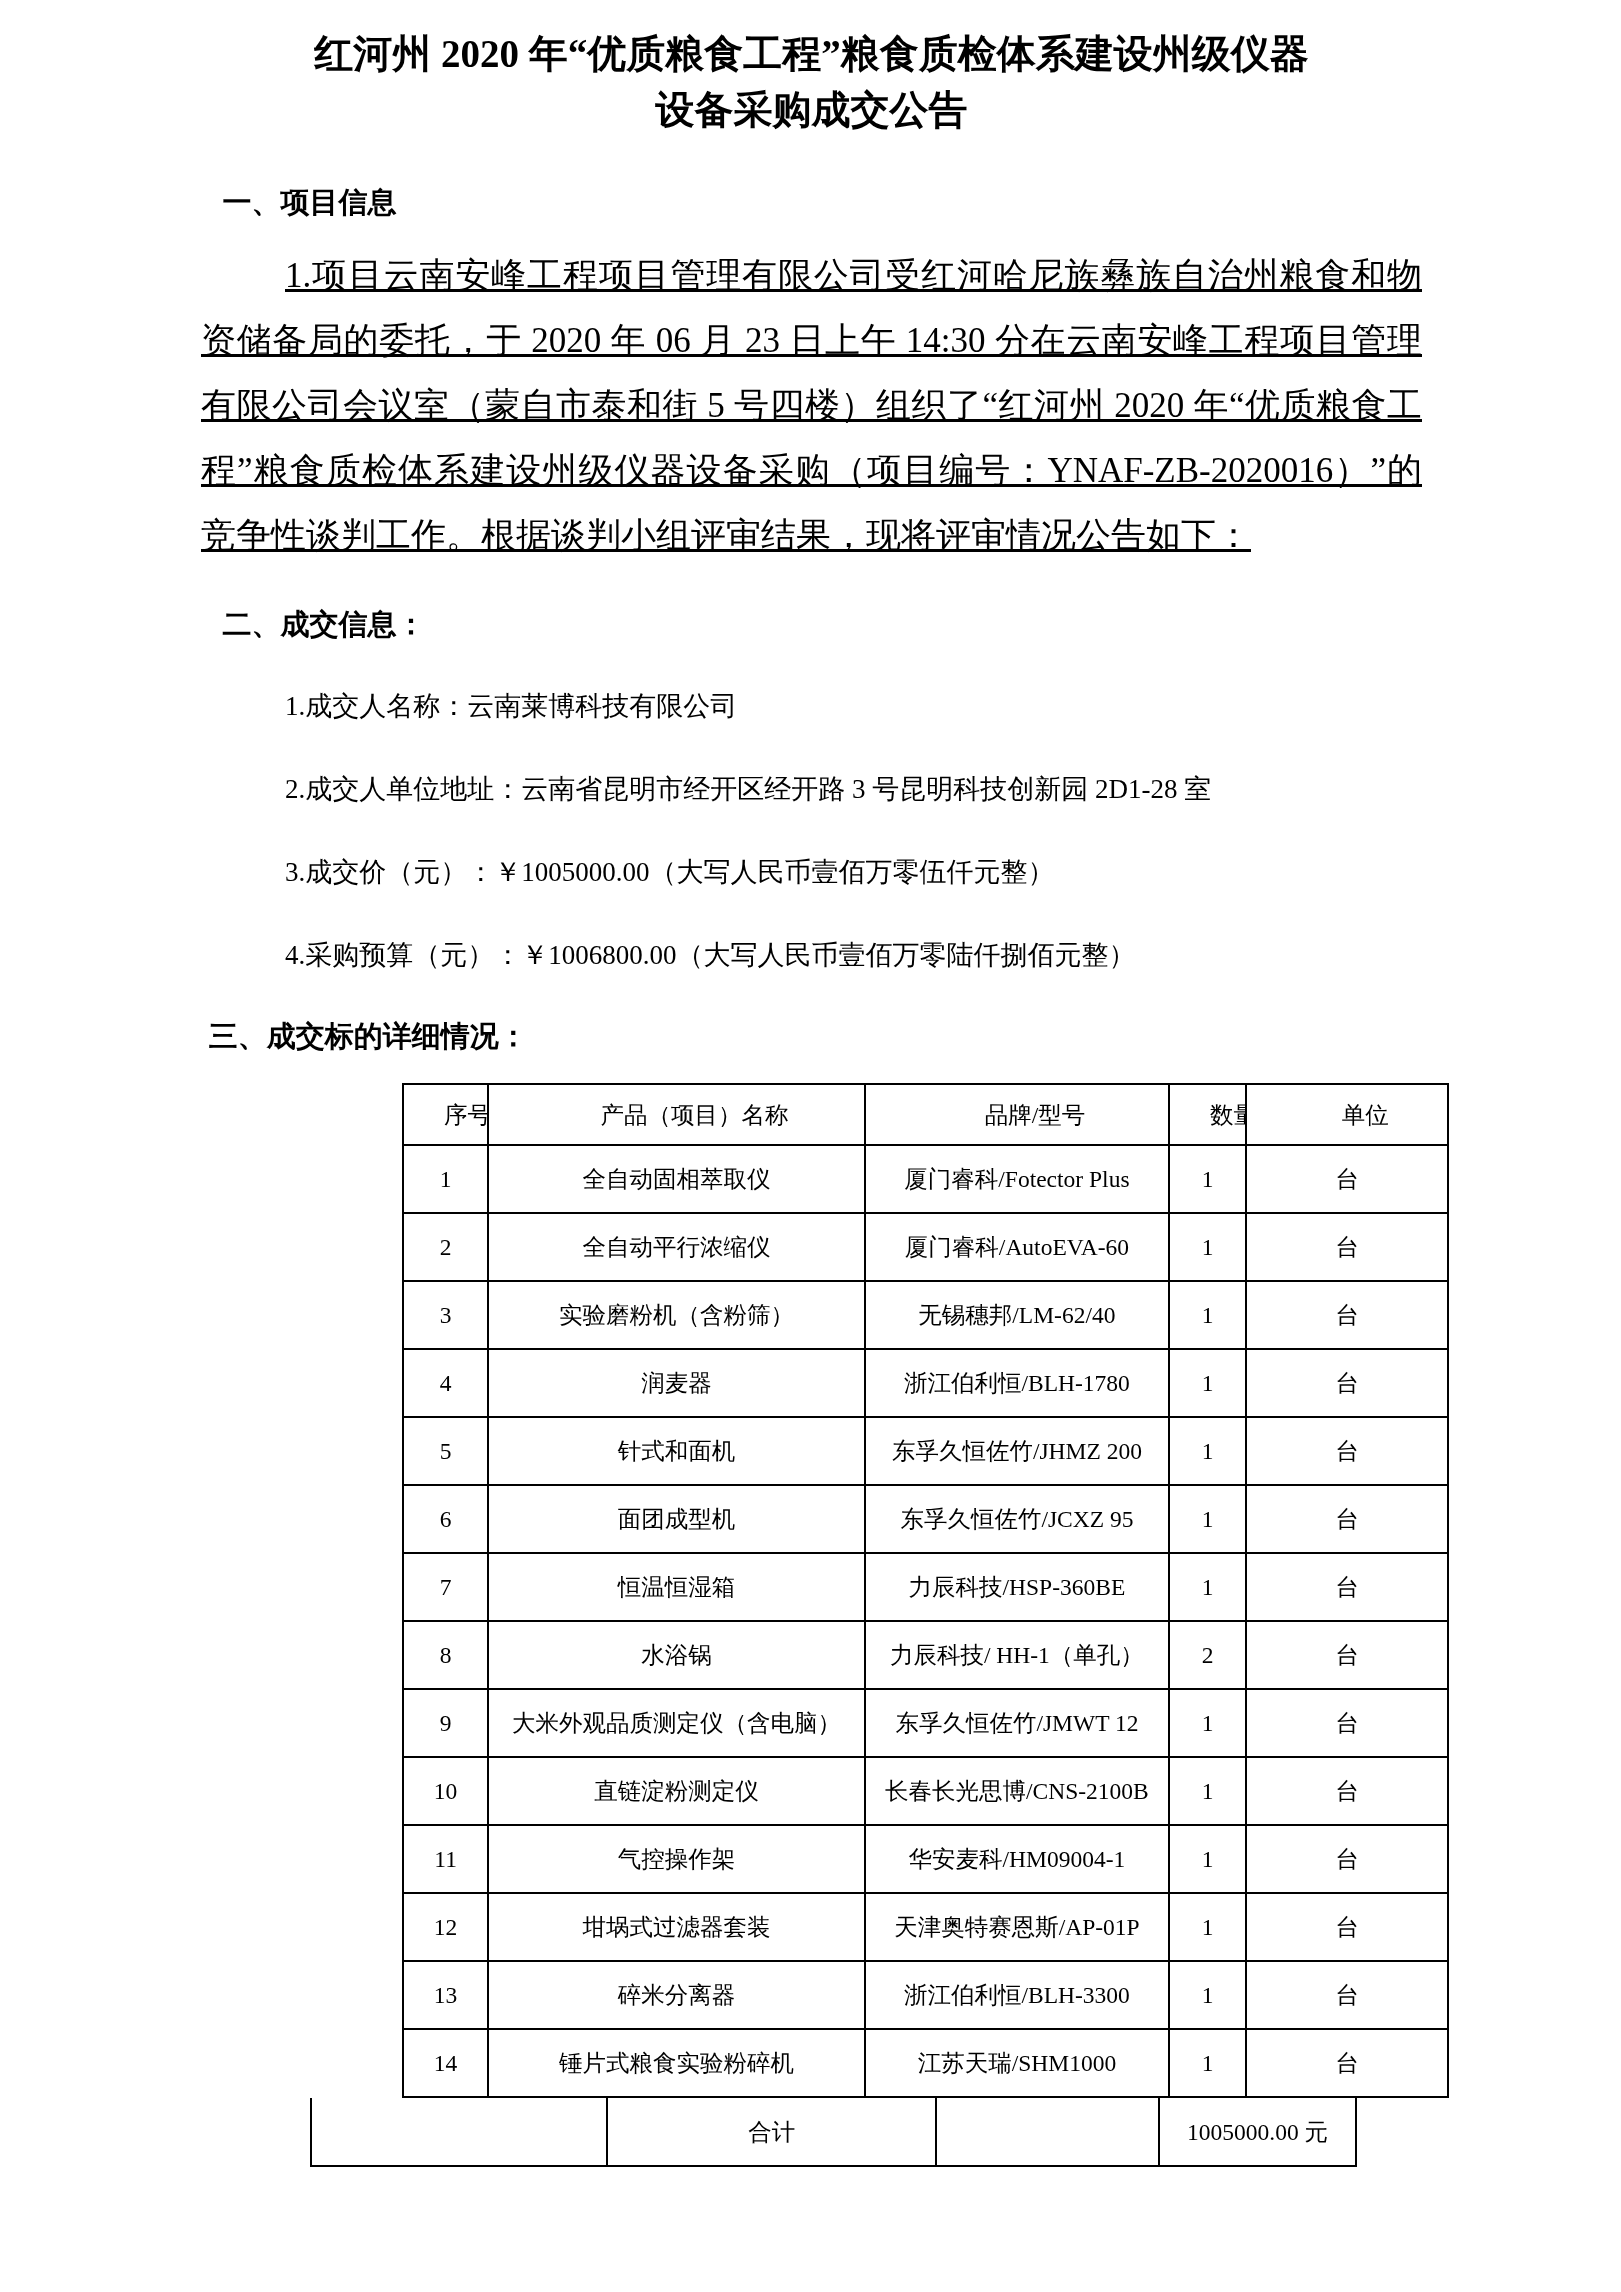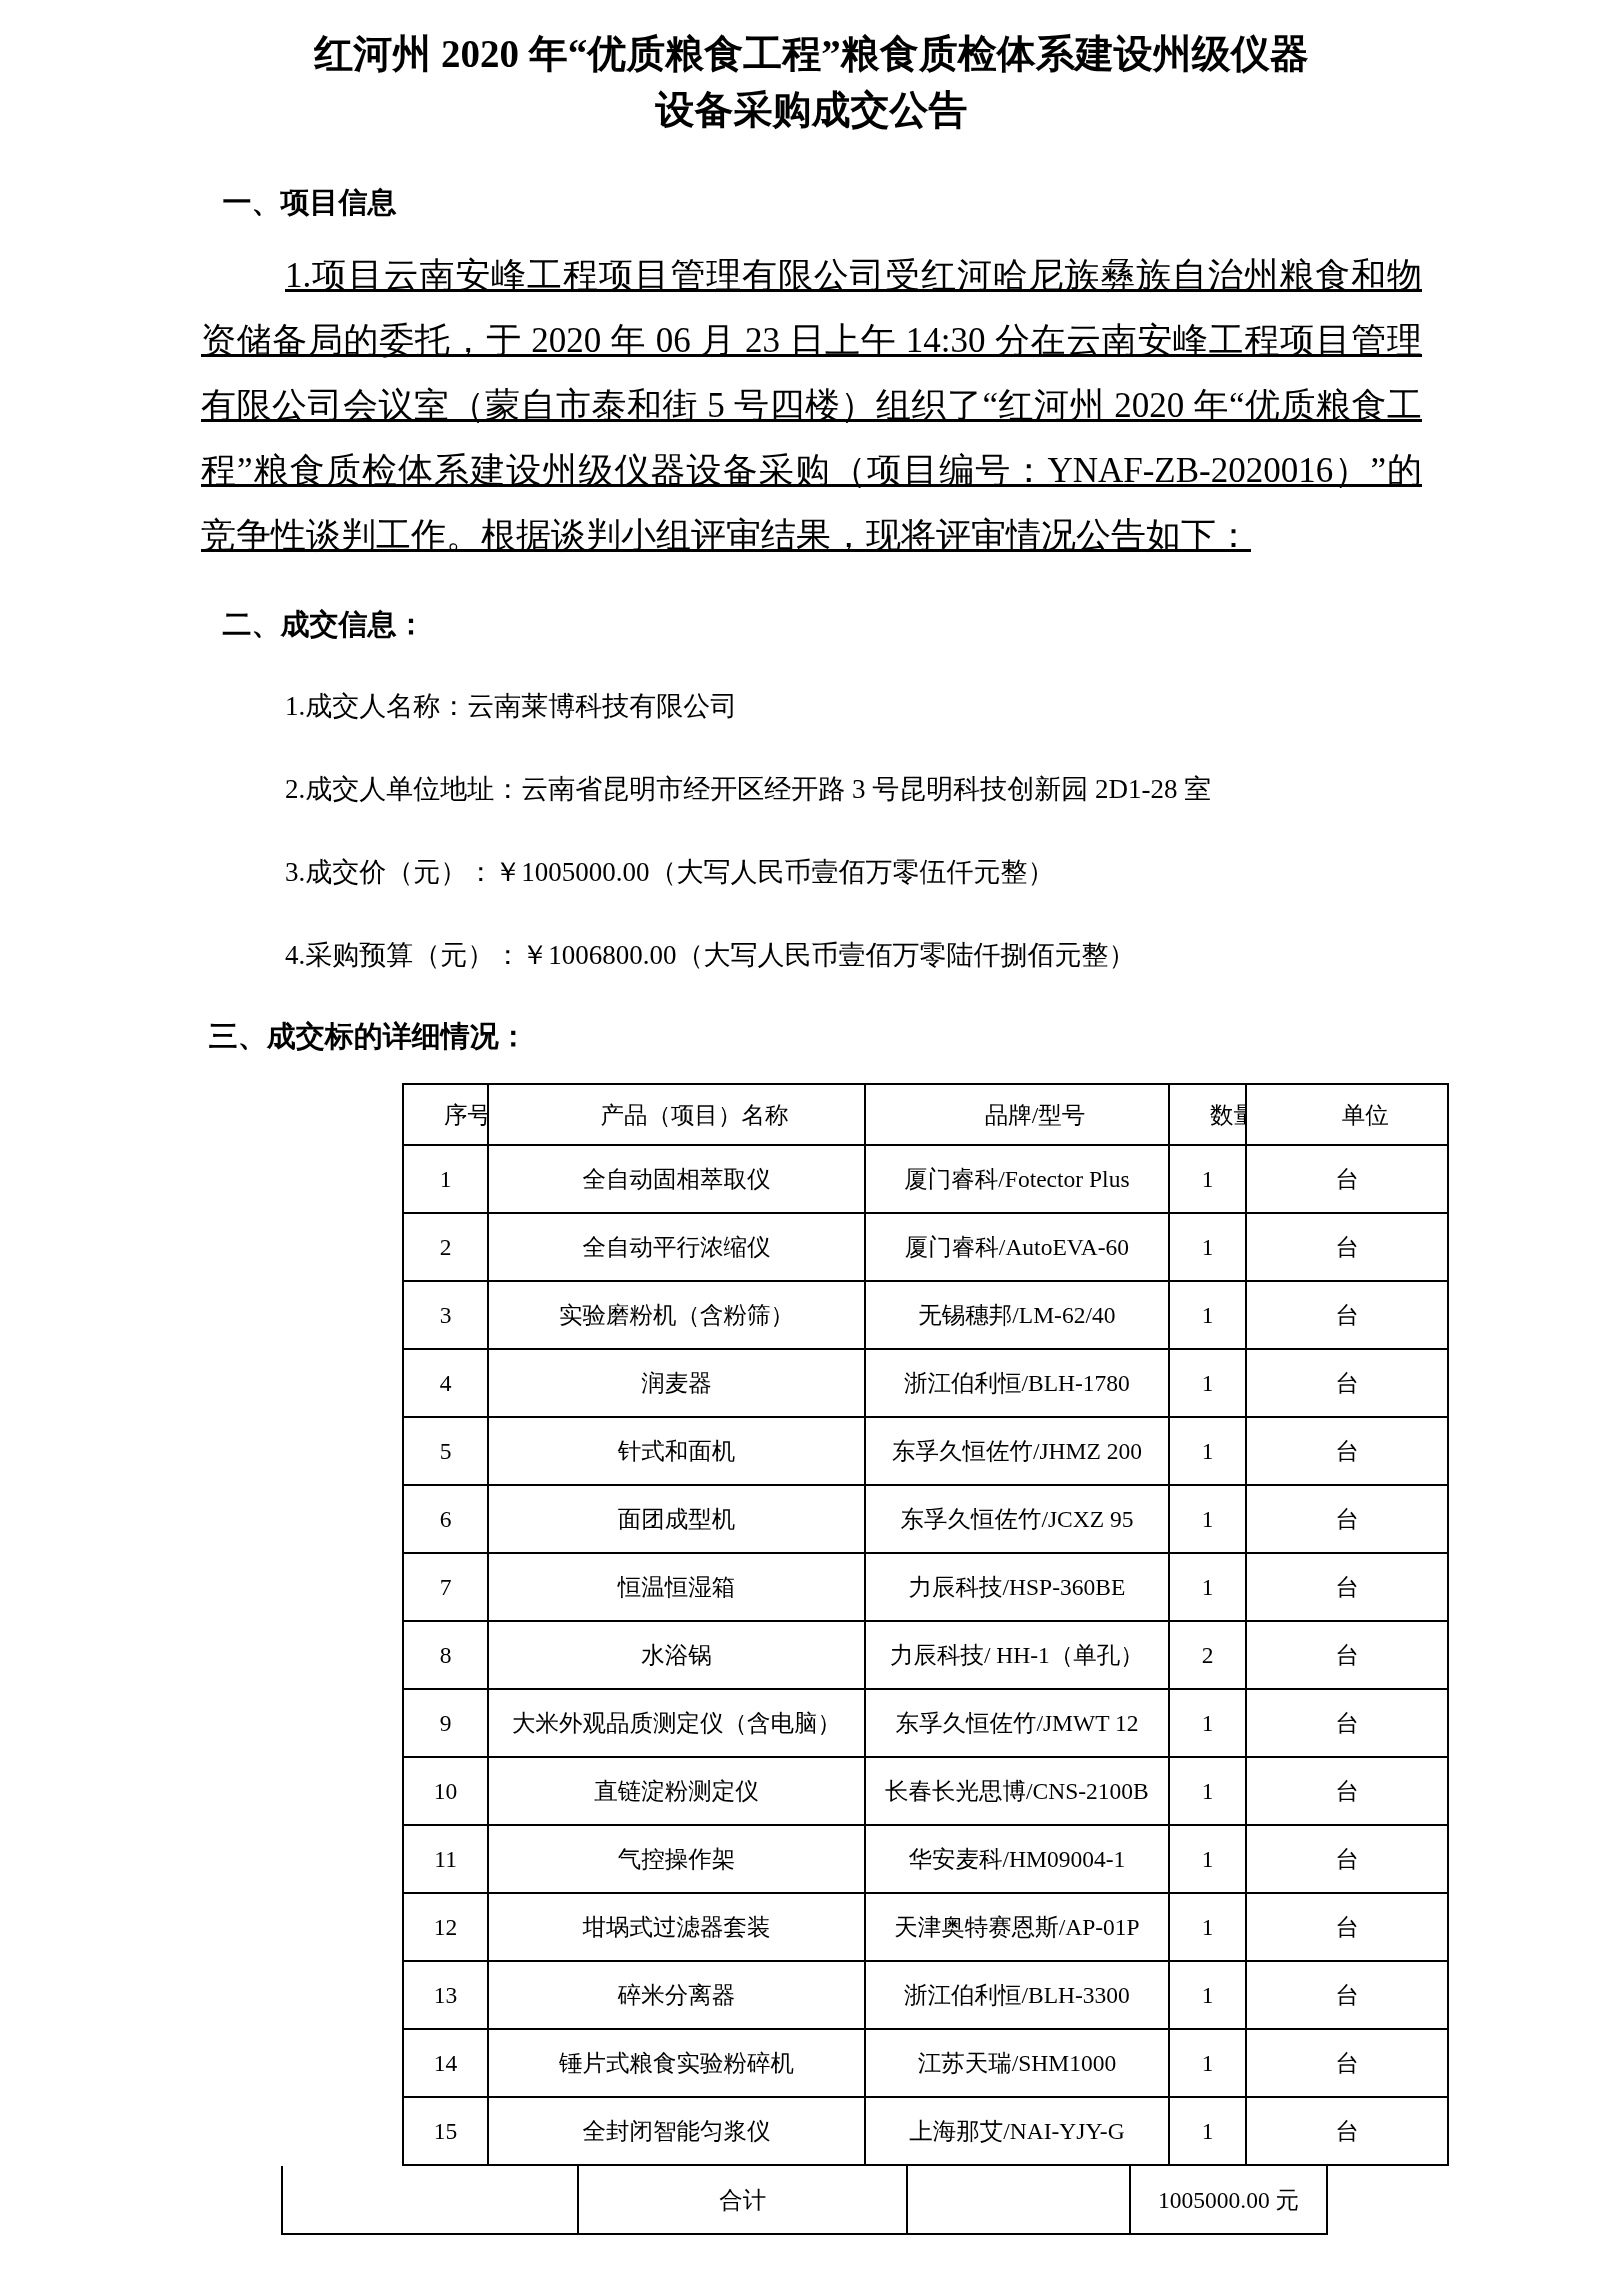--- a/index.html
+++ b/index.html
@@ -65,21 +65,21 @@
     font-weight: normal;
     padding: 0 3.9px;
     overflow: hidden;
     white-space: nowrap;
   }
   .award-table thead th { height: 61px; padding-left: 40px; }
   .award-table tbody td { height: 68px; }
   .total-row {
     display: flex;
     width: 1047px;
-    margin-left: 80px;
+    margin-left: 109px;
     height: 69px;
     border: 2.9px solid #000;
     border-top: 0;
     font-size: 23.5px;
     padding-left: 34px;
   }
   .total-cell {
     display: flex;
     align-items: center;
     justify-content: center;
@@ -226,27 +226,20 @@
         <td>1</td>
         <td>台</td>
       </tr>
       <tr>
         <td>14</td>
         <td>锤片式粮食实验粉碎机</td>
         <td>江苏天瑞/SHM1000</td>
         <td>1</td>
         <td>台</td>
       </tr>
-      <tr>
-        <td>15</td>
-        <td>全封闭智能匀浆仪</td>
-        <td>上海那艾/NAI-YJY-G</td>
-        <td>1</td>
-        <td>台</td>
-      </tr>
     </tbody>
   </table>
 
   <div class="total-row">
     <div class="total-cell tc1"></div>
     <div class="total-cell tc2">合计</div>
     <div class="total-cell tc3"></div>
     <div class="total-cell tc4">1005000.00 元</div>
   </div>
 

